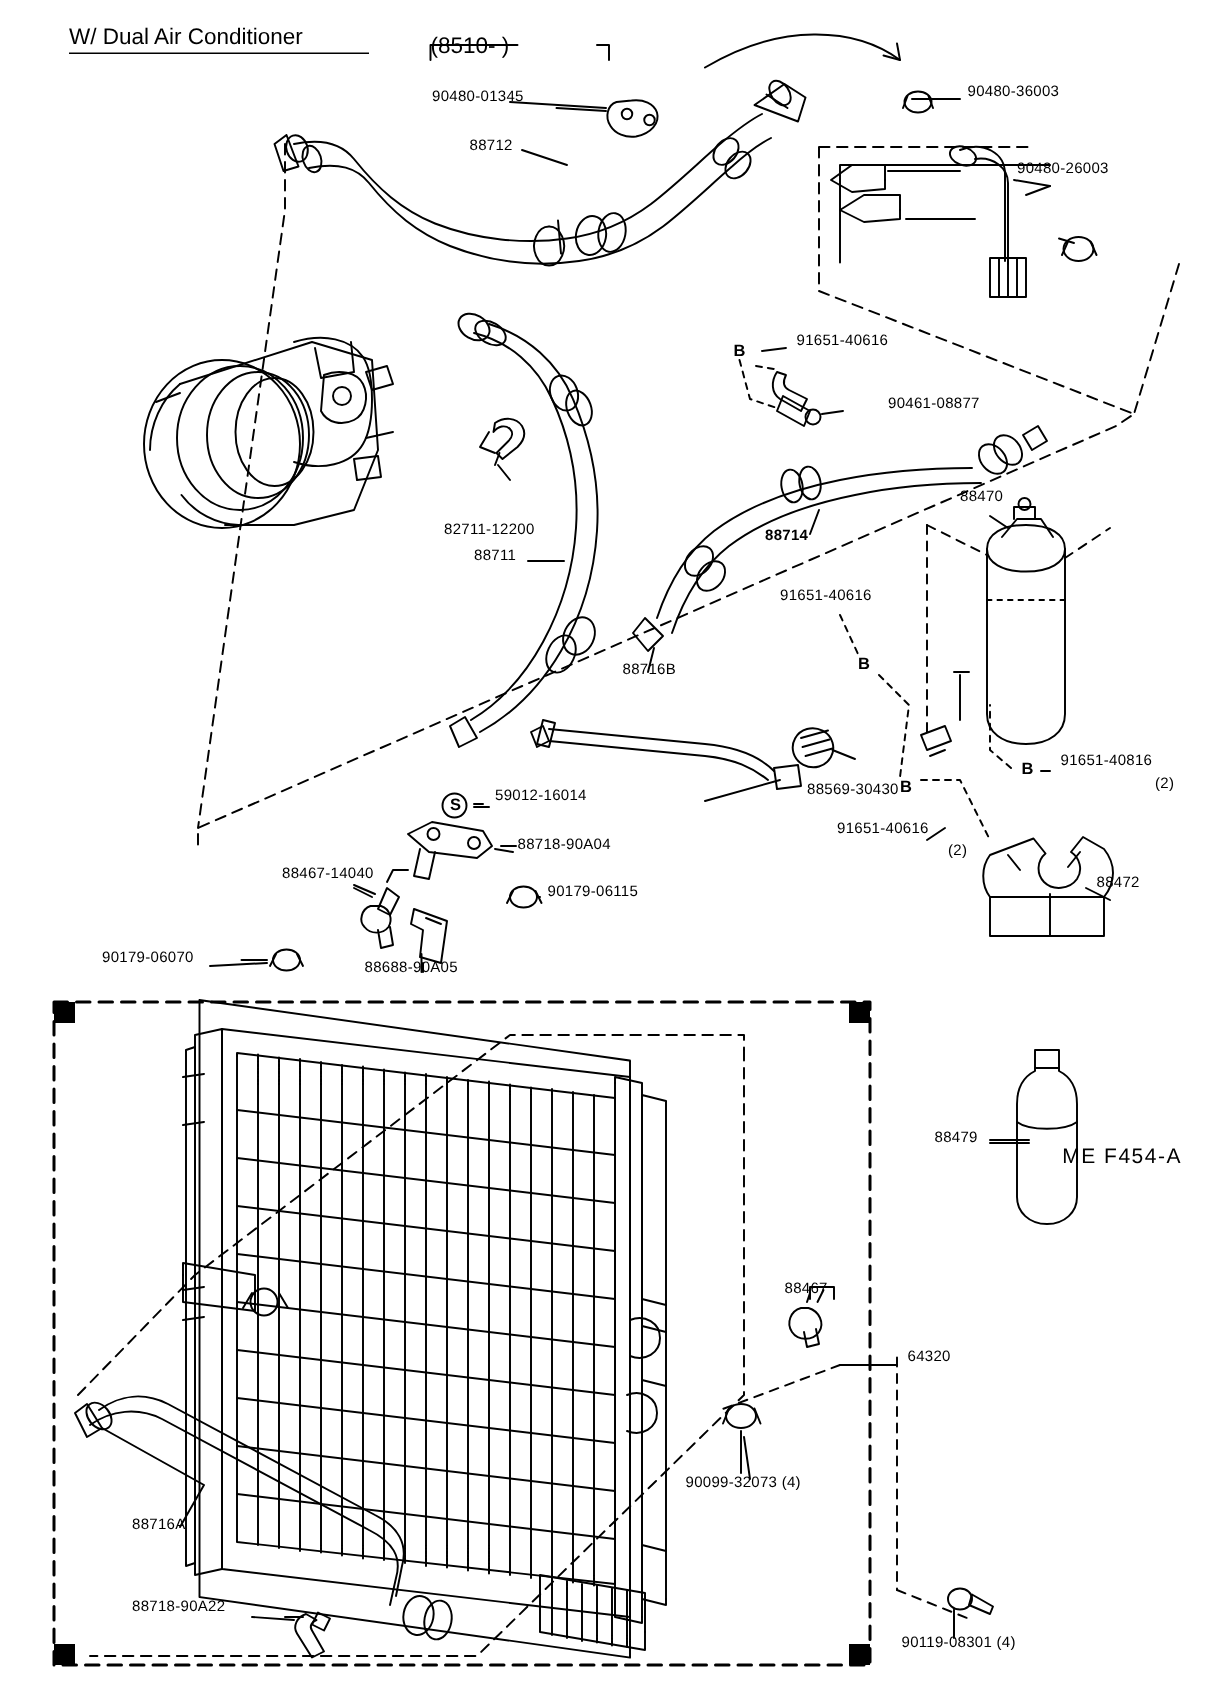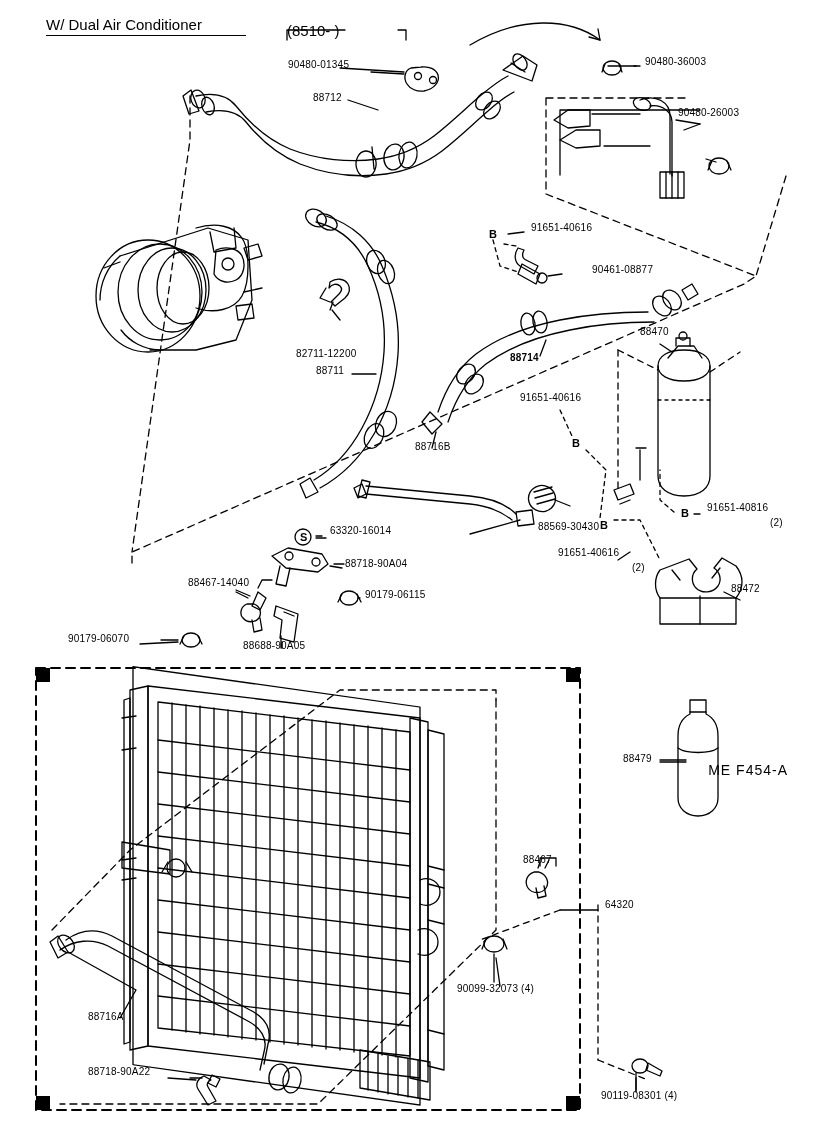--- a/index.html
+++ b/index.html
@@ -338,21 +338,21 @@
   <div class="lbl" style="left:510px; top:351px;font-weight:bold;">88714</div>
   <div class="lbl" style="left:640px; top:325px;">88470</div>
   <div class="lbl" style="left:520px; top:391px;">91651-40616</div>
   <div class="lbl" style="left:415px; top:440px;">88716B</div>
   <div class="lbl" style="left:498px; top:520px;margin-left:40px;">88569-30430</div>
   <div class="lbl" style="left:707px; top:501px;">91651-40816</div>
   <div class="lbl" style="left:770px; top:516px;">(2)</div>
   <div class="lbl" style="left:558px; top:546px;">91651-40616</div>
   <div class="lbl" style="left:632px; top:561px;">(2)</div>
   <div class="lbl" style="left:731px; top:582px;">88472</div>
-  <div class="lbl" style="left:330px; top:524px;">63320-16014</div>
+  <div class="lbl" style="left:330px; top:524px;">59012-16014</div>
   <div class="lbl" style="left:345px; top:557px;">88718-90A04</div>
   <div class="lbl" style="left:188px; top:576px;">88467-14040</div>
   <div class="lbl" style="left:365px; top:588px;">90179-06115</div>
   <div class="lbl" style="left:68px; top:632px;">90179-06070</div>
   <div class="lbl" style="left:243px; top:639px;">88688-90A05</div>
   <div class="lbl" style="left:623px; top:752px;">88479</div>
   <div class="lbl" style="left:523px; top:853px;">88467</div>
   <div class="lbl" style="left:605px; top:898px;">64320</div>
   <div class="lbl" style="left:457px; top:982px;">90099-32073 (4)</div>
   <div class="lbl" style="left:88px; top:1010px;">88716A</div>

